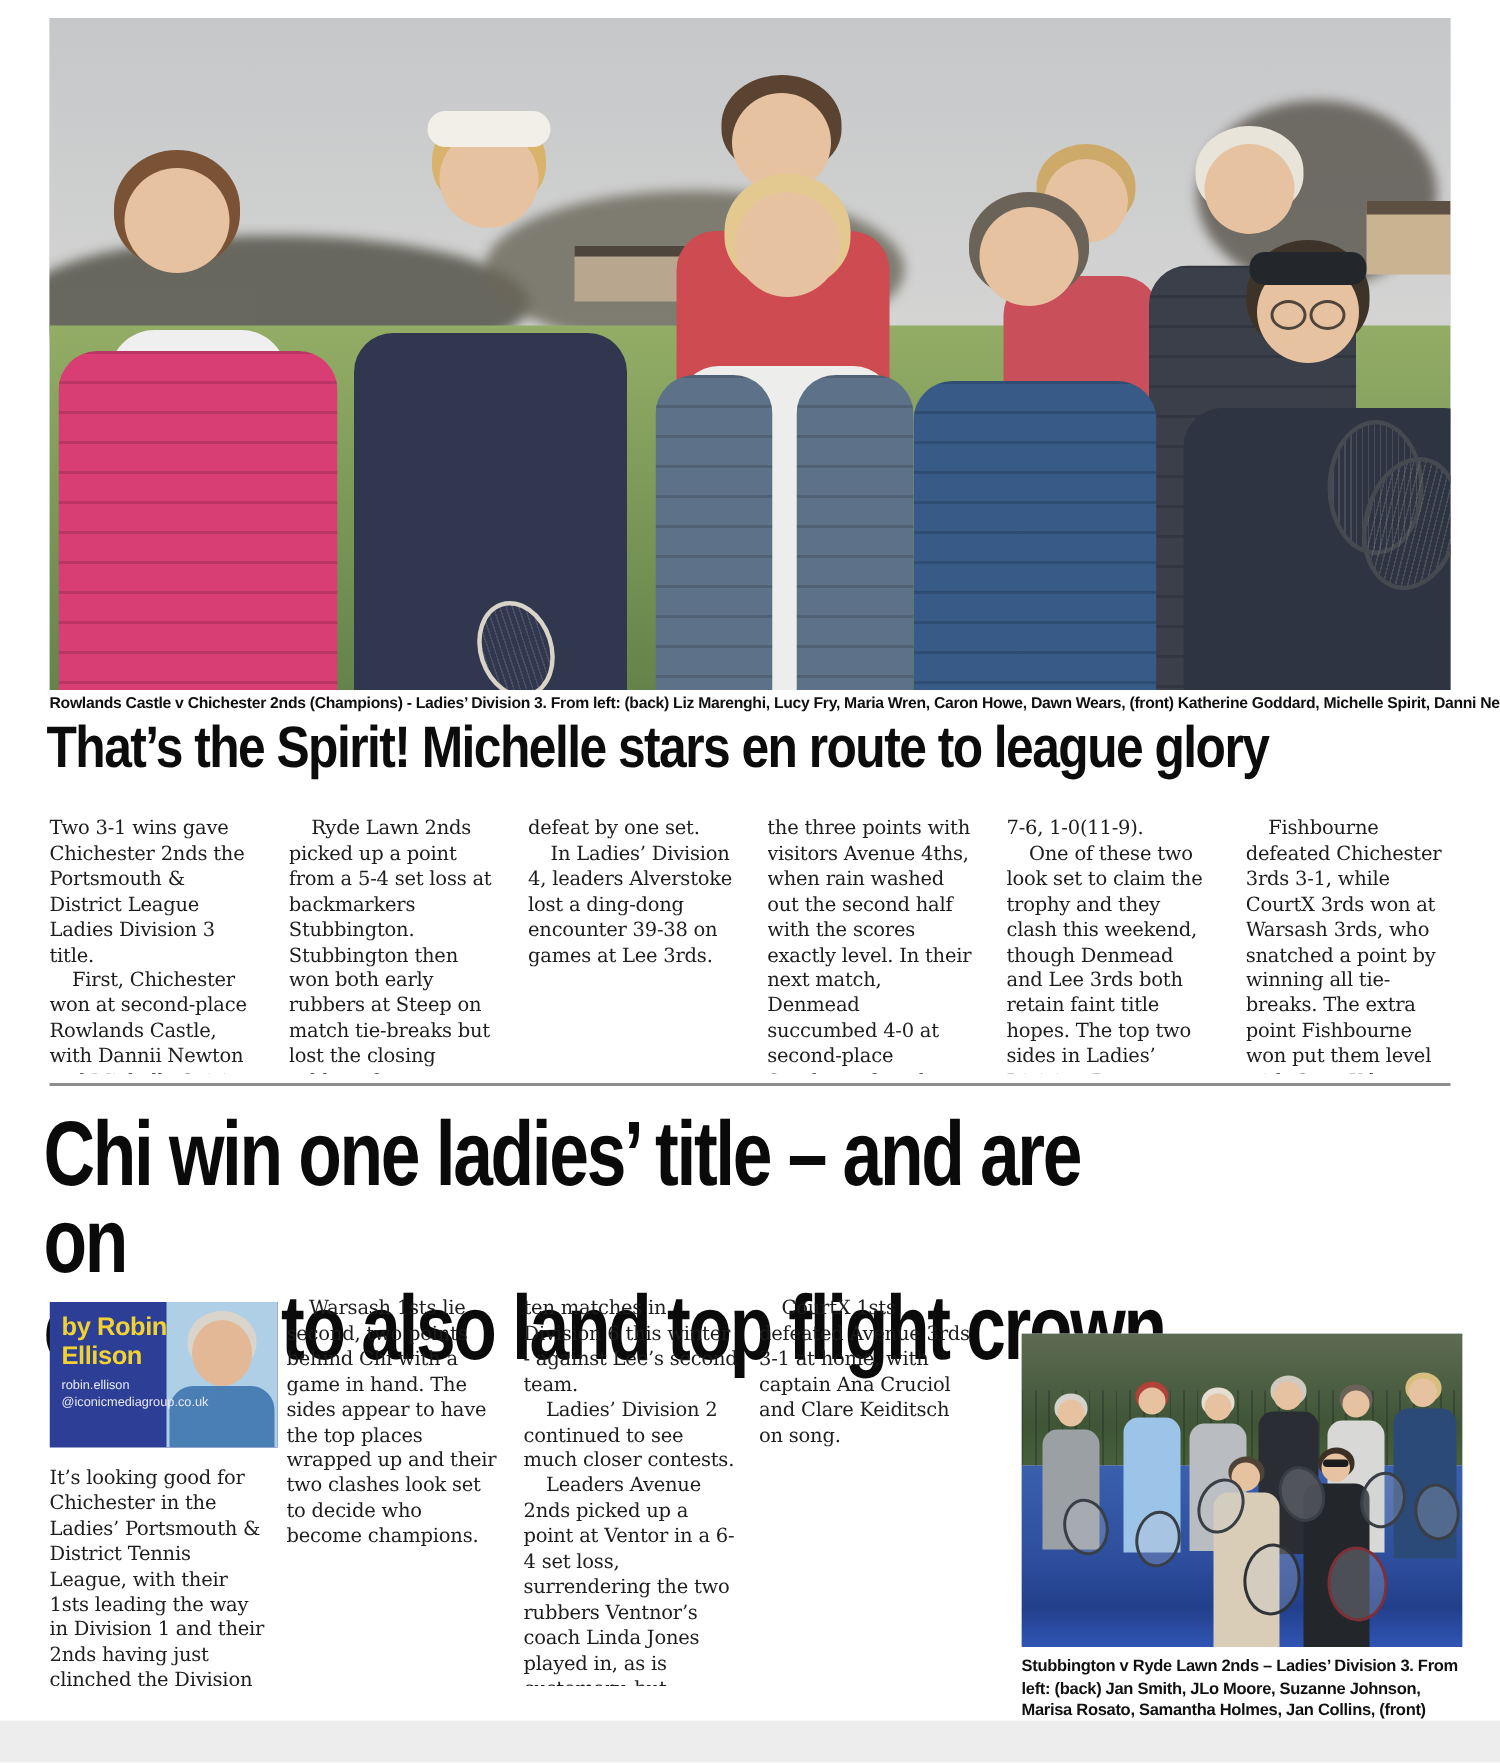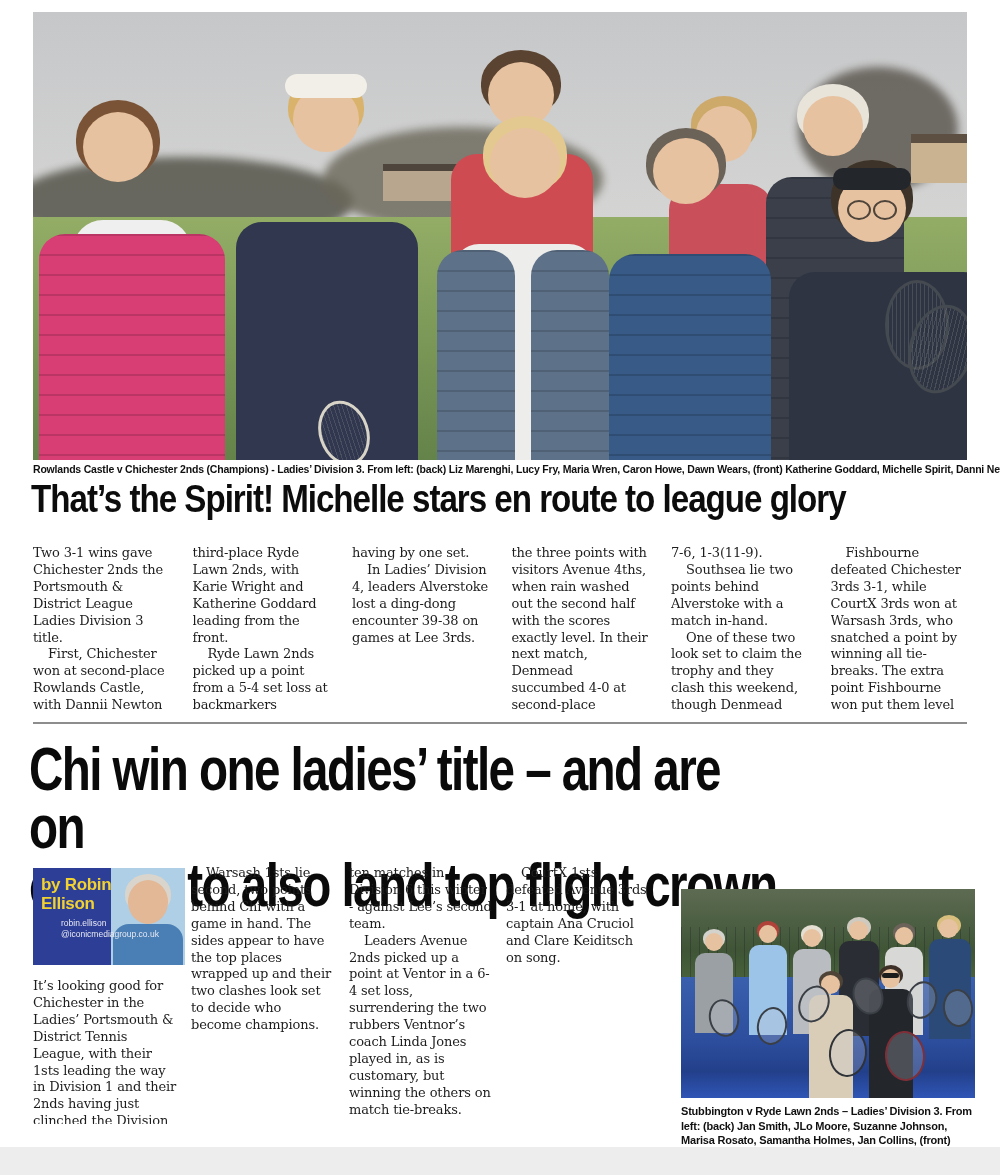--- a/index.html
+++ b/index.html
@@ -54,21 +54,21 @@
   p.para.ind{text-indent:15px;}
 
   #article2{position:absolute;left:33px;top:865px;width:934px;height:259px;overflow:hidden;}
   .a2col{position:absolute;top:0;width:144px;overflow:hidden;}
 
   
   #byline-box{position:absolute;left:0;top:3px;width:152px;height:97px;background:#2c3e96;overflow:hidden;}
   #byline-author{position:absolute;left:8px;top:7px;font-weight:bold;font-size:17px;line-height:19px;
       color:#f2d230;white-space:pre-line;letter-spacing:-.3px;}
   #byline-email{position:absolute;left:8px;top:50px;font-size:8.5px;line-height:11px;color:#e8e9f2;
-      white-space:pre-line;margin-left:20px;}
+      white-space:pre-line;}
   #headshot{position:absolute;right:0;top:0;width:74px;height:97px;background:#aecfe5;overflow:hidden;}
 </style>
 </head>
 <body>
 
 <div id="photo1" class="photo">
   <div class="sky"></div>
   <div class="blob" style="left:-20px;top:145px;width:340px;height:90px;background:#56554b;opacity:.85;"></div>
   <div class="blob" style="left:290px;top:115px;width:280px;height:105px;background:#6a6759;opacity:.8;"></div>
   <div class="blob" style="left:765px;top:55px;width:160px;height:125px;background:#57524a;opacity:.8;"></div>
@@ -136,33 +136,31 @@
 <div id="headline1" class="abs">
   <span>That’s the Spirit! Michelle stars en route to league glory</span>
 </div>
 
 <div class="cols6">
   <div class="col">
       <p class="para">Two 3-1 wins gave Chichester 2nds the Portsmouth &amp; District League Ladies Division 3 title.</p>
       <p class="para ind">First, Chichester won at second-place Rowlands Castle, with Dannii Newton and Michelle Spirit winning both their rubbers.</p>
     </div>
   <div class="col">
-      <p class="para">third-place Ryde Lawn 2nds, with Karie Wright and Katherine Goddard leading from the front.</p>
       <p class="para ind">Ryde Lawn 2nds picked up a point from a 5-4 set loss at backmarkers Stubbington. Stubbington then won both early rubbers at Steep on match tie-breaks but lost the closing rubbers for a</p>
     </div>
   <div class="col">
-      <p class="para">having by one set.</p>
+      <p class="para">defeat by one set.</p>
       <p class="para ind">In Ladies’ Division 4, leaders Alverstoke lost a ding-dong encounter 39-38 on games at Lee 3rds.</p>
     </div>
   <div class="col">
       <p class="para">the three points with visitors Avenue 4ths, when rain washed out the second half with the scores exactly level. In their next match, Denmead succumbed 4-0 at second-place Southsea, for whom Helen Shelton and Christina Georgiou bested Laura Garner and Nicky Friend in a marathon 6-7,</p>
     </div>
   <div class="col">
-      <p class="para">7-6, 1-3(11-9).</p>
-      <p class="para ind">Southsea lie two points behind Alverstoke with a match in-hand.</p>
+      <p class="para">7-6, 1-0(11-9).</p>
       <p class="para ind">One of these two look set to claim the trophy and they clash this weekend, though Denmead and Lee 3rds both retain faint title hopes. The top two sides in Ladies’ Division 5 won away from home.</p>
     </div>
   <div class="col">
       <p class="para ind">Fishbourne defeated Chichester 3rds 3-1, while CourtX 3rds won at Warsash 3rds, who snatched a point by winning all tie-breaks. The extra point Fishbourne won put them level with CourtX but ahead on their rubbers-won percentage and Fishbourne have one more match to play.</p>
     </div>
 </div>
 
 <div id="divider" class="abs"></div>
 
 <div id="headline2" class="abs">
@@ -185,20 +183,21 @@
   </div>
 
   <div class="a2col" style="left:0;top:113px;height:146px;">
       <p class="para">It’s looking good for Chichester in the Ladies’ Portsmouth &amp; District Tennis League, with their 1sts leading the way in Division 1 and their 2nds having just clinched the Division 3 title.</p>
     </div>
   <div class="a2col" style="left:158px;height:259px;">
       <p class="para ind">Warsash 1sts lie second, two points behind Chi with a game in hand. The sides appear to have the top places wrapped up and their two clashes look set to decide who become champions.</p>
     </div>
   <div class="a2col" style="left:316px;height:259px;">
       <p class="para">ten matches in Division 6 this winter - against Lee’s second team.</p>
+      <p class="para ind">Ladies’ Division 2 continued to see much closer contests.</p>
       <p class="para ind">Leaders Avenue 2nds picked up a point at Ventor in a 6-4 set loss, surrendering the two rubbers Ventnor’s coach Linda Jones played in, as is customary, but winning the others on match tie-breaks.</p>
     </div>
   <div class="a2col" style="left:473px;height:259px;">
       <p class="para ind">CourtX 1sts defeated Avenue 3rds 3-1 at home, with captain Ana Cruciol and Clare Keiditsch on song.</p>
     </div>
 </div>
 
 <div id="photo2" class="photo">
   <div class="trees"></div>
   <div class="fence"></div>

